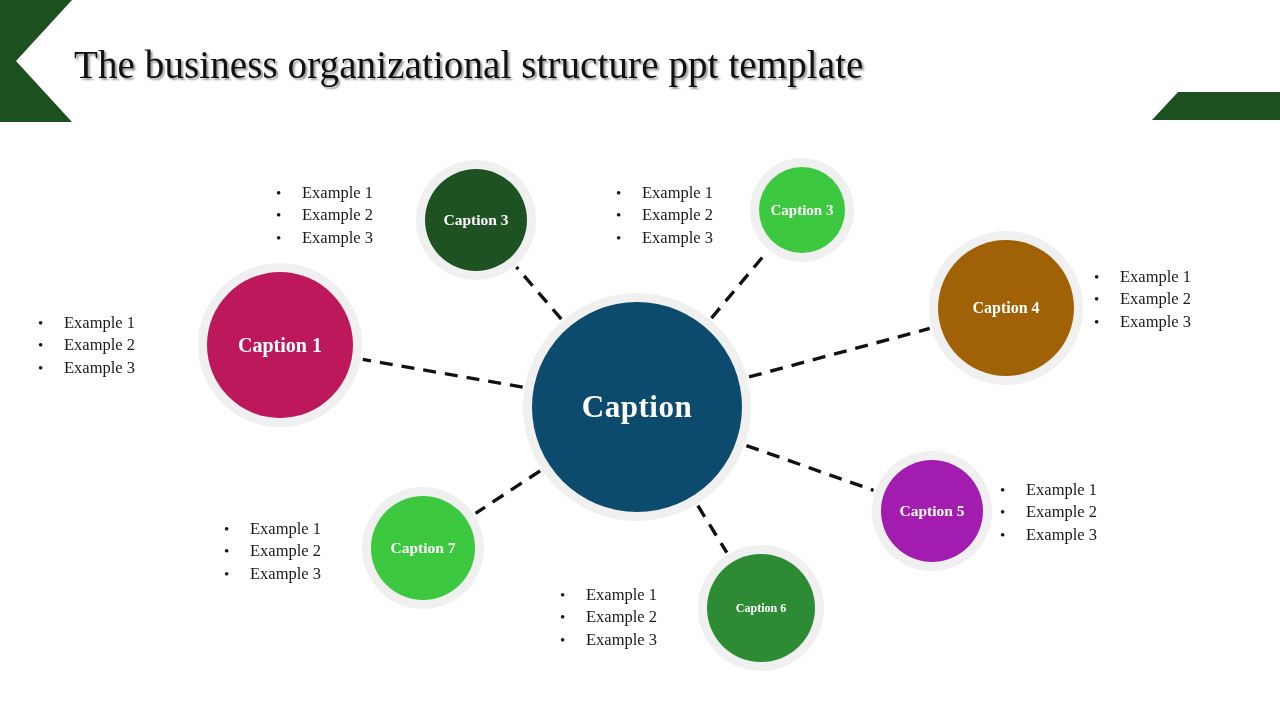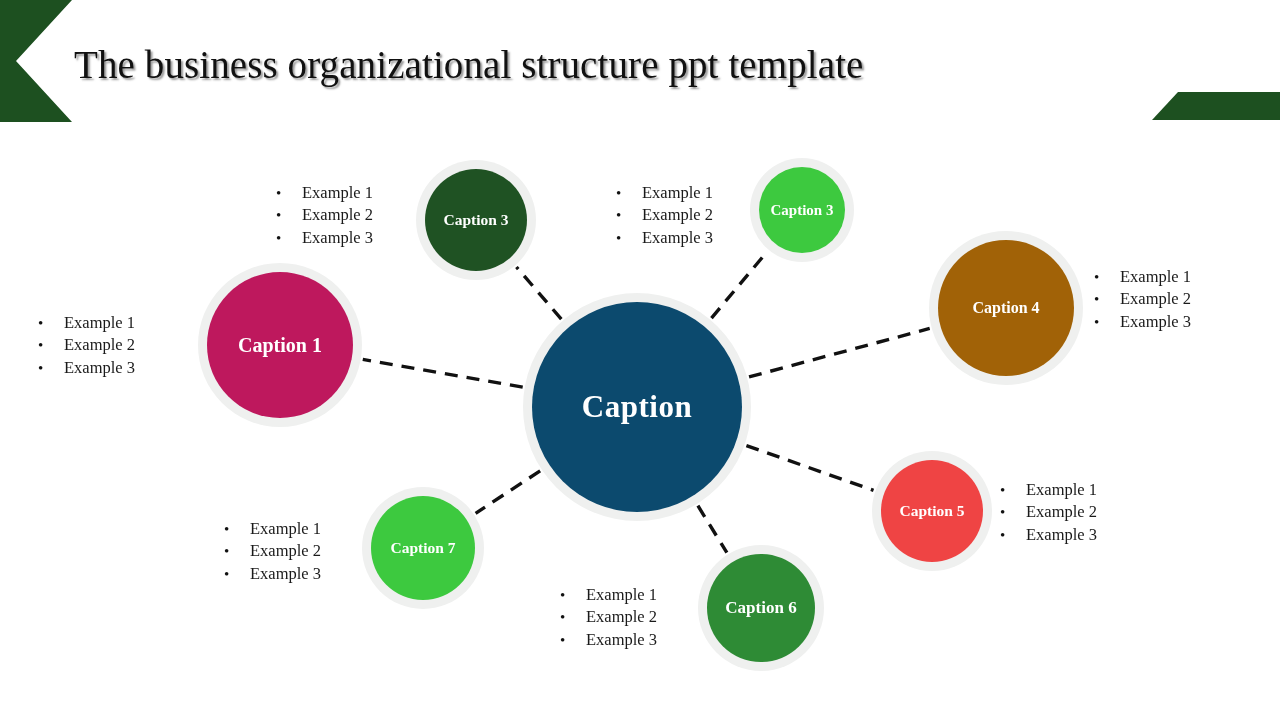--- a/index.html
+++ b/index.html
@@ -138,38 +138,38 @@
         </div>
         <div class="row">
           <span class="bullet">•</span>
           <span class="txt">Example 2</span>
         </div>
         <div class="row">
           <span class="bullet">•</span>
           <span class="txt">Example 3</span>
         </div>
       </div>
-      <div class="node" style="left: 881px; top: 460px; width: 102px; height: 102px; background: #ef4444; box-shadow: rgb(239, 240, 239) 0px 0px 0px 9px; font-size: 15.5px;">
+      <div class="node" style="left: 881px; top: 460px; width: 102px; height: 102px; background: #a21caf; box-shadow: rgb(239, 240, 239) 0px 0px 0px 9px; font-size: 15.5px;">
         <span>Caption 5</span>
       </div>
       <div class="bullets" style="left: 1000px; top: 479px;">
         <div class="row">
           <span class="bullet">•</span>
           <span class="txt">Example 1</span>
         </div>
         <div class="row">
           <span class="bullet">•</span>
           <span class="txt">Example 2</span>
         </div>
         <div class="row">
           <span class="bullet">•</span>
           <span class="txt">Example 3</span>
         </div>
       </div>
-      <div class="node" style="left: 707px; top: 554px; width: 108px; height: 108px; background: rgb(46, 139, 53); box-shadow: rgb(239, 240, 239) 0px 0px 0px 9px; font-size: 17px;">
+      <div class="node" style="left: 707px; top: 554px; width: 108px; height: 108px; background: rgb(46, 139, 53); box-shadow: rgb(239, 240, 239) 0px 0px 0px 9px; font-size: 12px;">
         <span>Caption 6</span>
       </div>
       <div class="bullets" style="left: 560px; top: 584px;">
         <div class="row">
           <span class="bullet">•</span>
           <span class="txt">Example 1</span>
         </div>
         <div class="row">
           <span class="bullet">•</span>
           <span class="txt">Example 2</span>

